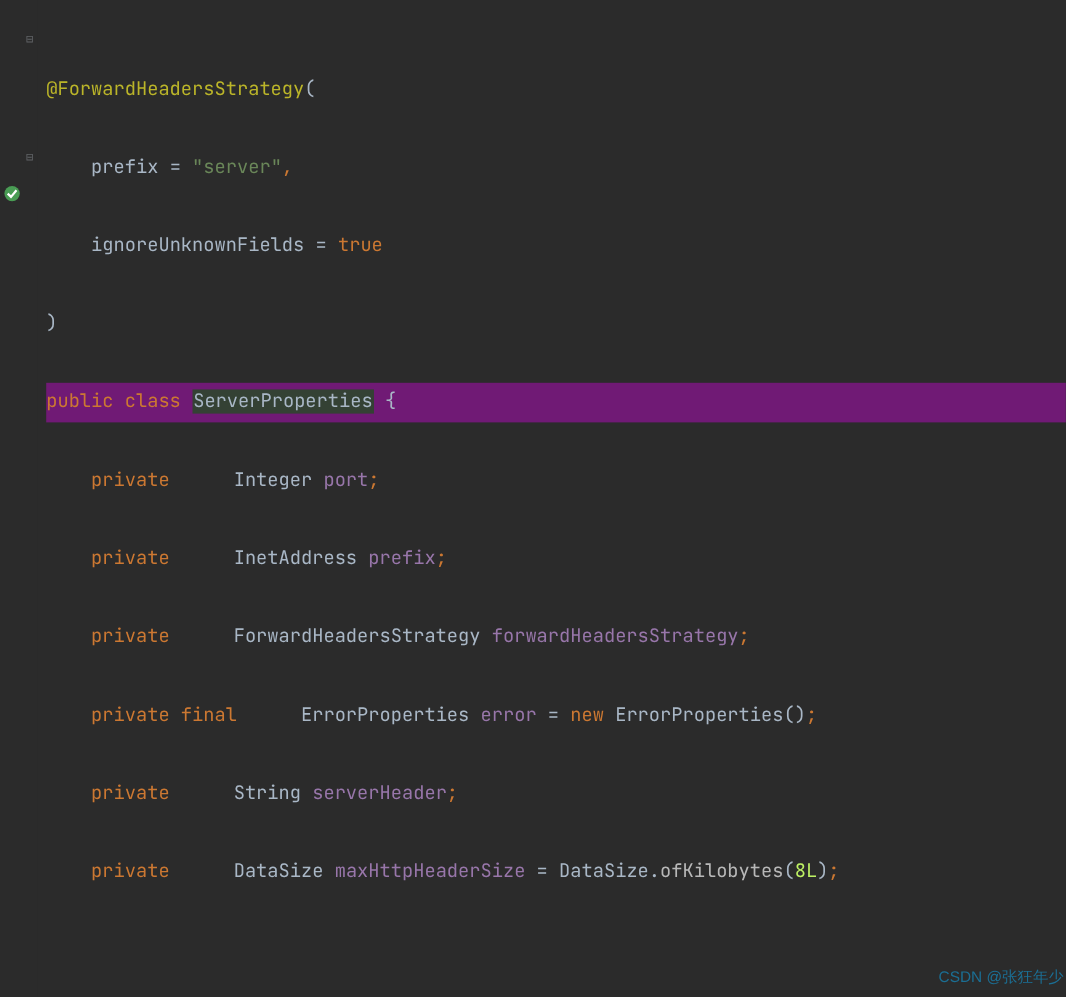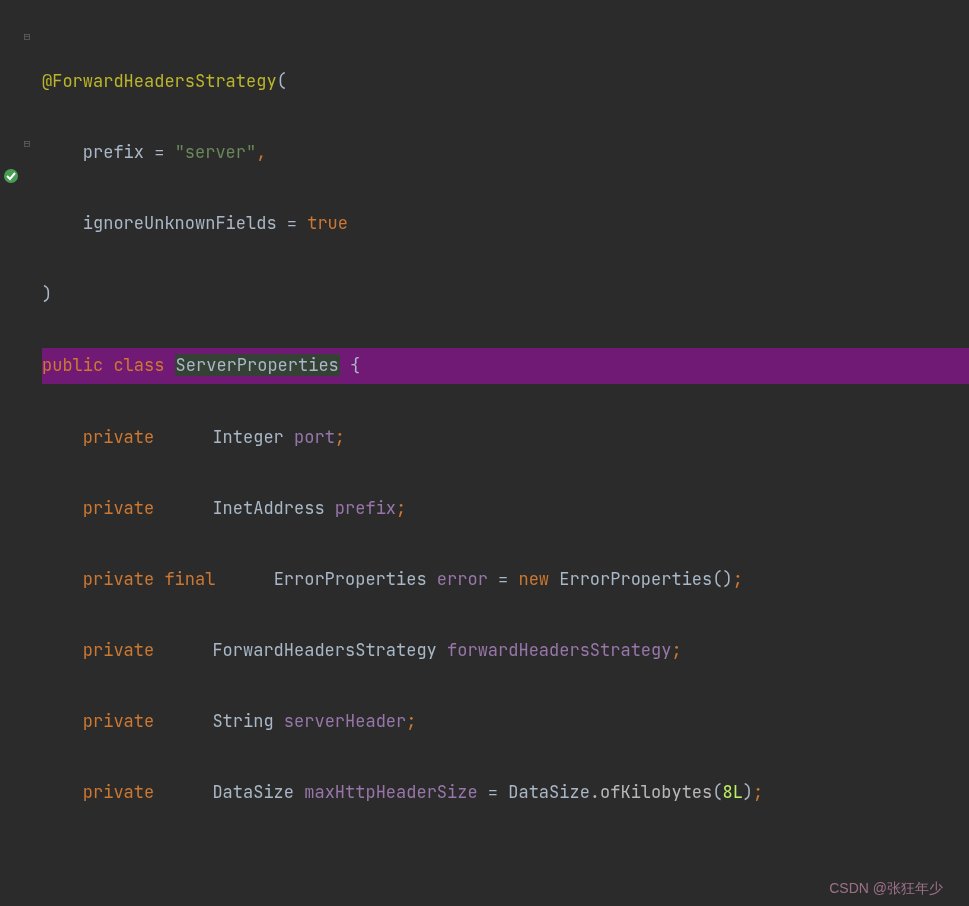--- a/index.html
+++ b/index.html
@@ -53,23 +53,23 @@
     .k-string { color: #6a8759; }
     .k-member { color: #9876aa; }
     .k-type { color: #a9b7c6; margin-left: 48px; }
     .k-static { color: #b8b8b8; }
     .k-num { color: #bef264; }
     .k-paren { color: #a9b7c6; }
     .k-eq { color: #a9b7c6; }
     .k-semi { color: #cc7832; }
     .watermark {
       position: absolute;
-      right: 26px;
+      right: 2px;
       bottom: 8px;
-      color: #f9a8d4;
+      color: #0ea5e9;
       opacity: 0.55;
       font-size: 14px;
       font-family: sans-serif;
     }
   </style>
 </head>
 <body>
 
 <div class="editor">
   <div class="gutter">
@@ -81,22 +81,22 @@
     </svg>
   </div>
   <div class="code">
 <span class="line"><span class="k-anno">@ForwardHeadersStrategy</span><span class="k-paren">(</span></span>
 <span class="line">    <span>prefix = </span><span class="k-string">"server"</span><span class="k-semi">,</span></span>
 <span class="line">    <span>ignoreUnknownFields = </span><span class="k-keyword">true</span></span>
 <span class="line"><span class="k-paren">)</span></span>
 <span class="line line-hl"><span class="k-keyword">public class </span><span class="class-name-hl">ServerProperties</span><span> {</span></span>
 <span class="line">    <span class="k-keyword">private </span><span class="k-type">Integer </span><span class="k-member">port</span><span class="k-semi">;</span></span>
 <span class="line">    <span class="k-keyword">private </span><span class="k-type">InetAddress </span><span class="k-member">prefix</span><span class="k-semi">;</span></span>
+<span class="line">    <span class="k-keyword">private </span><span class="k-type">ForwardHeadersStrategy </span><span class="k-member">forwardHeadersStrategy</span><span class="k-semi">;</span></span>
 <span class="line">    <span class="k-keyword">private final </span><span class="k-type">ErrorProperties </span><span class="k-member">error</span><span class="k-eq"> = </span><span class="k-keyword">new </span><span>ErrorProperties()</span><span class="k-semi">;</span></span>
-<span class="line">    <span class="k-keyword">private </span><span class="k-type">ForwardHeadersStrategy </span><span class="k-member">forwardHeadersStrategy</span><span class="k-semi">;</span></span>
 <span class="line">    <span class="k-keyword">private </span><span class="k-type">String </span><span class="k-member">serverHeader</span><span class="k-semi">;</span></span>
 <span class="line">    <span class="k-keyword">private </span><span class="k-type">DataSize </span><span class="k-member">maxHttpHeaderSize</span><span class="k-eq"> = DataSize.</span><span class="k-static">ofKilobytes</span><span>(</span><span class="k-num">8L</span><span>)</span><span class="k-semi">;</span></span>
 
 
 
 
 
 
 
 

